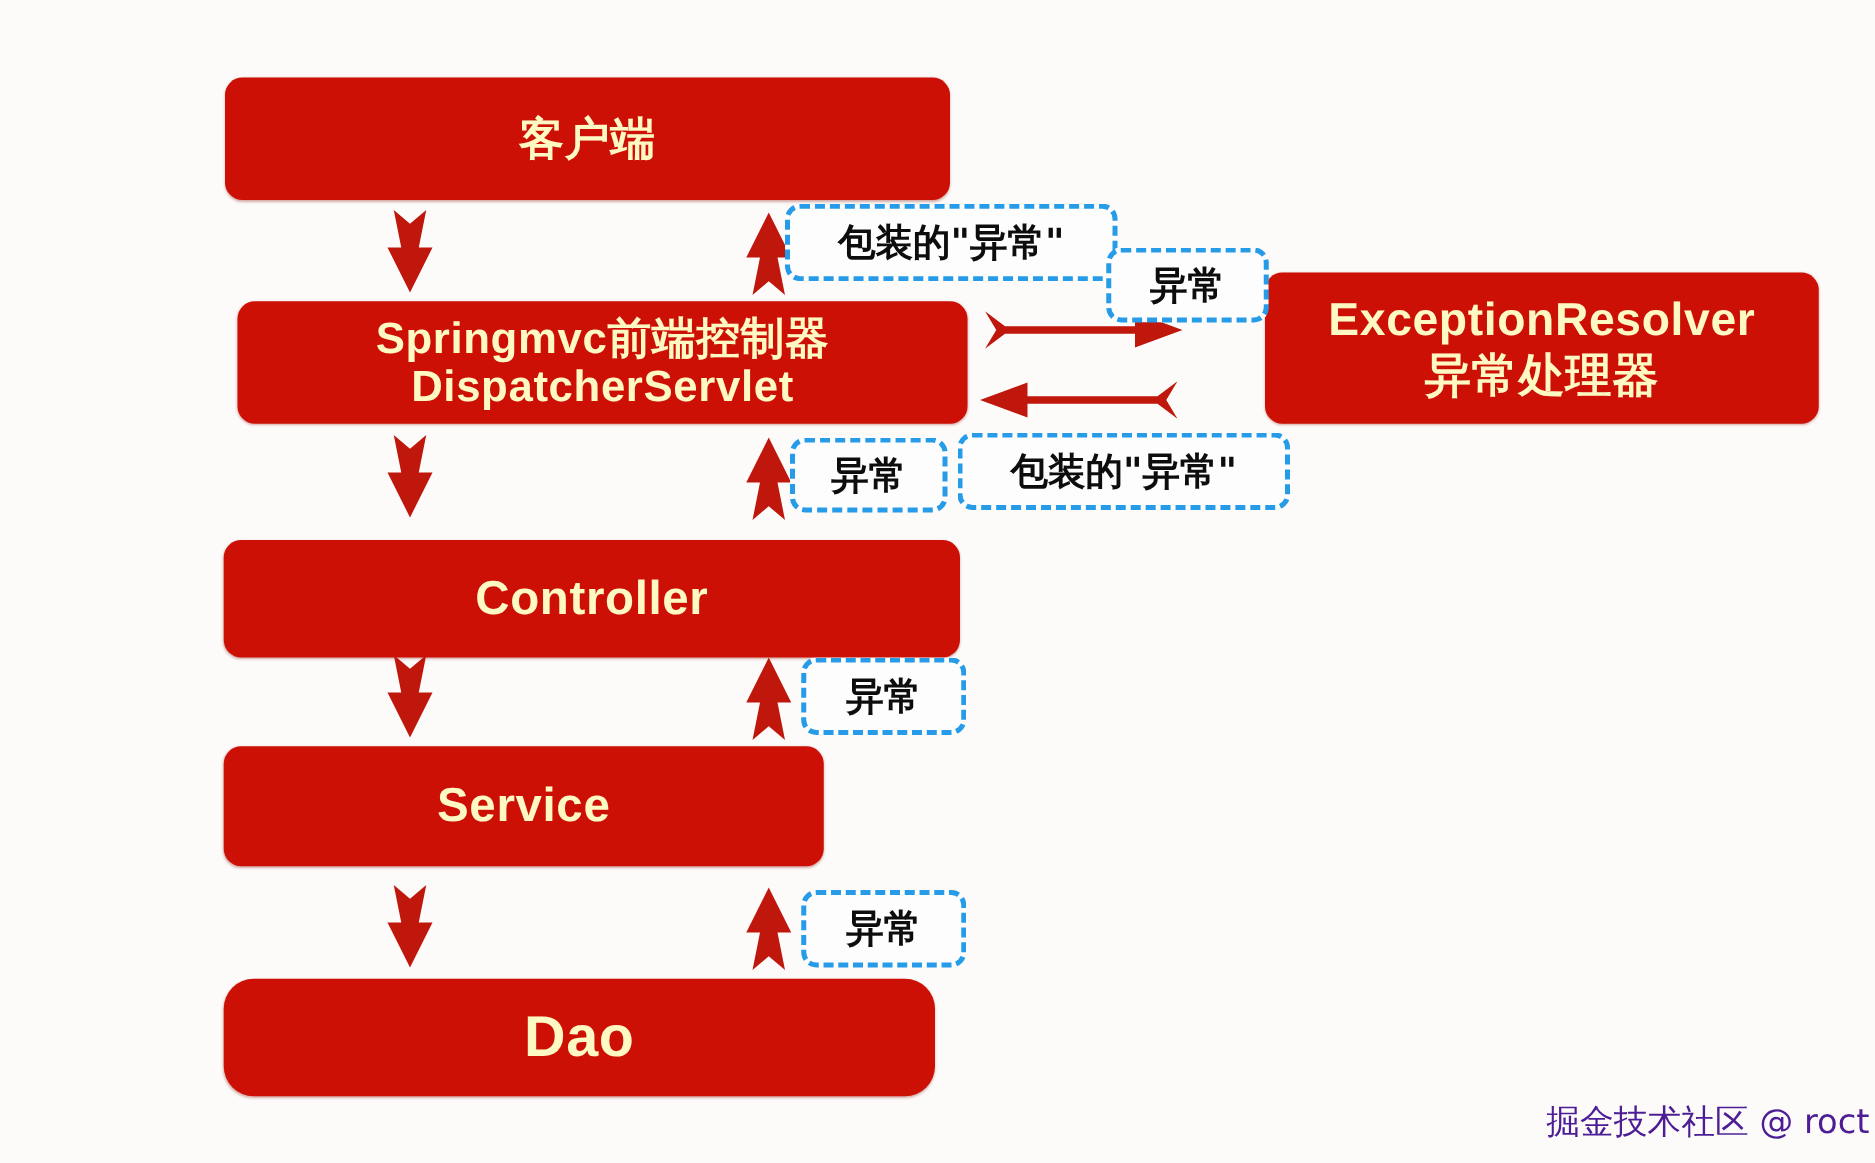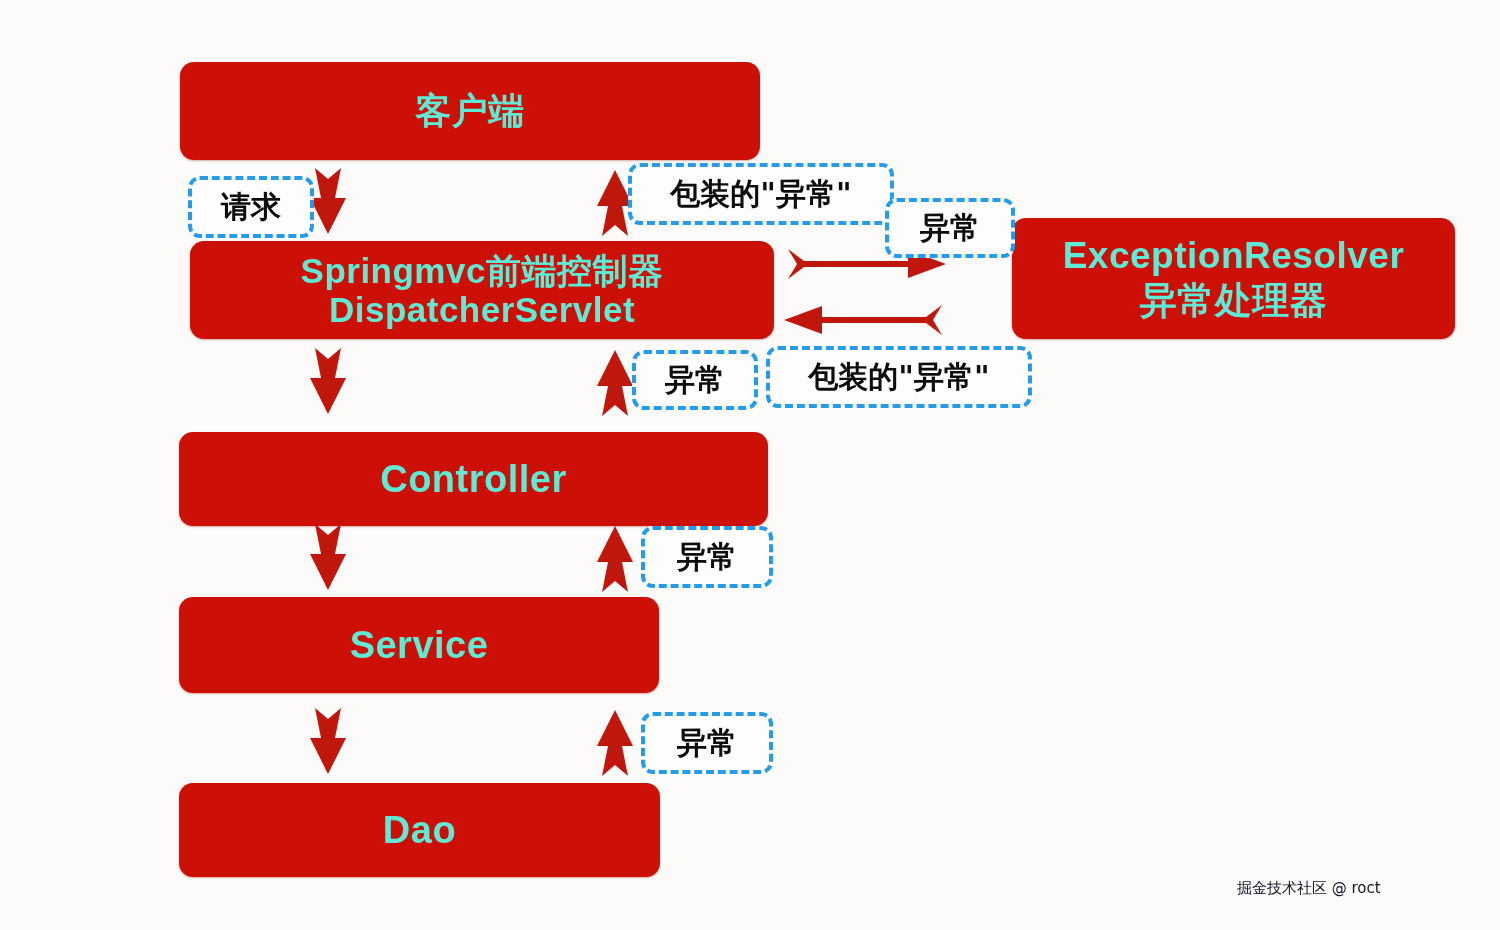--- a/index.html
+++ b/index.html
@@ -9,21 +9,21 @@
     font-family:"Liberation Sans","DejaVu Sans",sans-serif;
     overflow:hidden;
   }
   #stage{position:relative;width:1500px;height:930px;}
 
   
   .rbox{
     position:absolute;
     background:#CC1006;
     border-radius:14px;
-    color:#5eead4;
+    color:#fef9c3;
     display:flex;
     align-items:center;
     justify-content:center;
     text-align:center;
     font-weight:bold;
     line-height:1.12;
     box-shadow:0 1px 2px rgba(140,20,10,.35);
     letter-spacing:.5px;
   }
   .rbox .ln{display:block;}
@@ -46,22 +46,22 @@
 
   
   .varrow{position:absolute;}
   .varrow svg{display:block;}
   .harrow{position:absolute;}
   .harrow svg{display:block;}
 
   
   .wm{
     position:absolute;
-    color:#0f172a;
-    font-size:15px;
+    color:#4c1d95;
+    font-size:27px;
     white-space:nowrap;
     font-family:"DejaVu Sans","Liberation Sans",sans-serif;
   }
 </style>
 </head>
 <body>
 
 <div id="stage">
 
   <div class="rbox" style="left:180px;top:62px;width:580px;height:98px;font-size:36px;">
@@ -74,21 +74,21 @@
   </div>
 
   <div class="rbox" style="left:179px;top:420px;width:589px;height:94px;font-size:38px;margin-top:12px;">
     <span class="ln">Controller</span>
   </div>
 
   <div class="rbox" style="left:179px;top:597px;width:480px;height:96px;font-size:38px;">
     <span class="ln">Service</span>
   </div>
 
-  <div class="rbox" style="left:179px;top:783px;width:481px;height:94px;font-size:38px;">
+  <div class="rbox" style="left:179px;top:783px;width:569px;height:94px;font-size:46px;border-radius:24px;">
     <span class="ln">Dao</span>
   </div>
 
   <div class="rbox" style="left:1012px;top:218px;width:443px;height:121px;font-size:37px;flex-direction:column;line-height:1.2;">
     <span class="ln">ExceptionResolver</span>
     <span class="ln">异常处理器</span>
   </div>
 
   <div class="varrow" style="left:308px;top:168px;width:40px;height:68px;">
     <svg width="40" height="68" viewBox="0 0 40 68">
@@ -143,23 +143,20 @@
       <path d="M0 2 L16 14 L120 14 L120 3 L158 17 L120 31 L120 20 L16 20 L0 32 L9 17 Z" fill="#C0170C"></path>
     </svg>
   </div>
 
   <div class="harrow" style="left:782px;top:303px;width:160px;height:34px;">
     <svg width="160" height="34" viewBox="0 0 160 34">
       <path d="M160 2 L144 14 L40 14 L40 3 L2 17 L40 31 L40 20 L144 20 L160 32 L151 17 Z" fill="#C0170C"></path>
     </svg>
   </div>
 
-  <div class="dbox" style="left:188px;top:176px;width:118px;height:54px;font-size:30px;">
-    <span>请求</span>
-  </div>
 
   <div class="dbox" style="left:628px;top:163px;width:258px;height:54px;font-size:30px;">
     <span>包装的"异常"</span>
   </div>
 
   <div class="dbox" style="left:885px;top:198px;width:122px;height:52px;font-size:30px;">
     <span>异常</span>
   </div>
 
   <div class="dbox" style="left:632px;top:350px;width:118px;height:52px;font-size:30px;">

